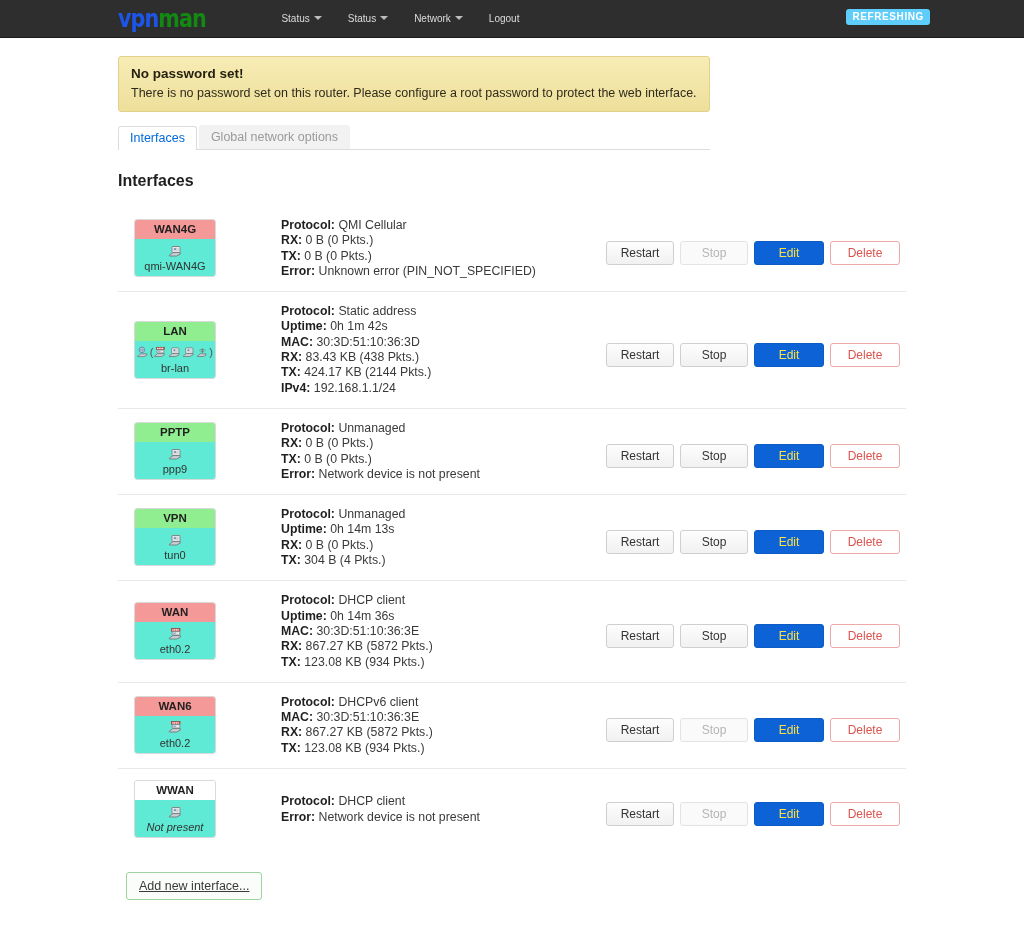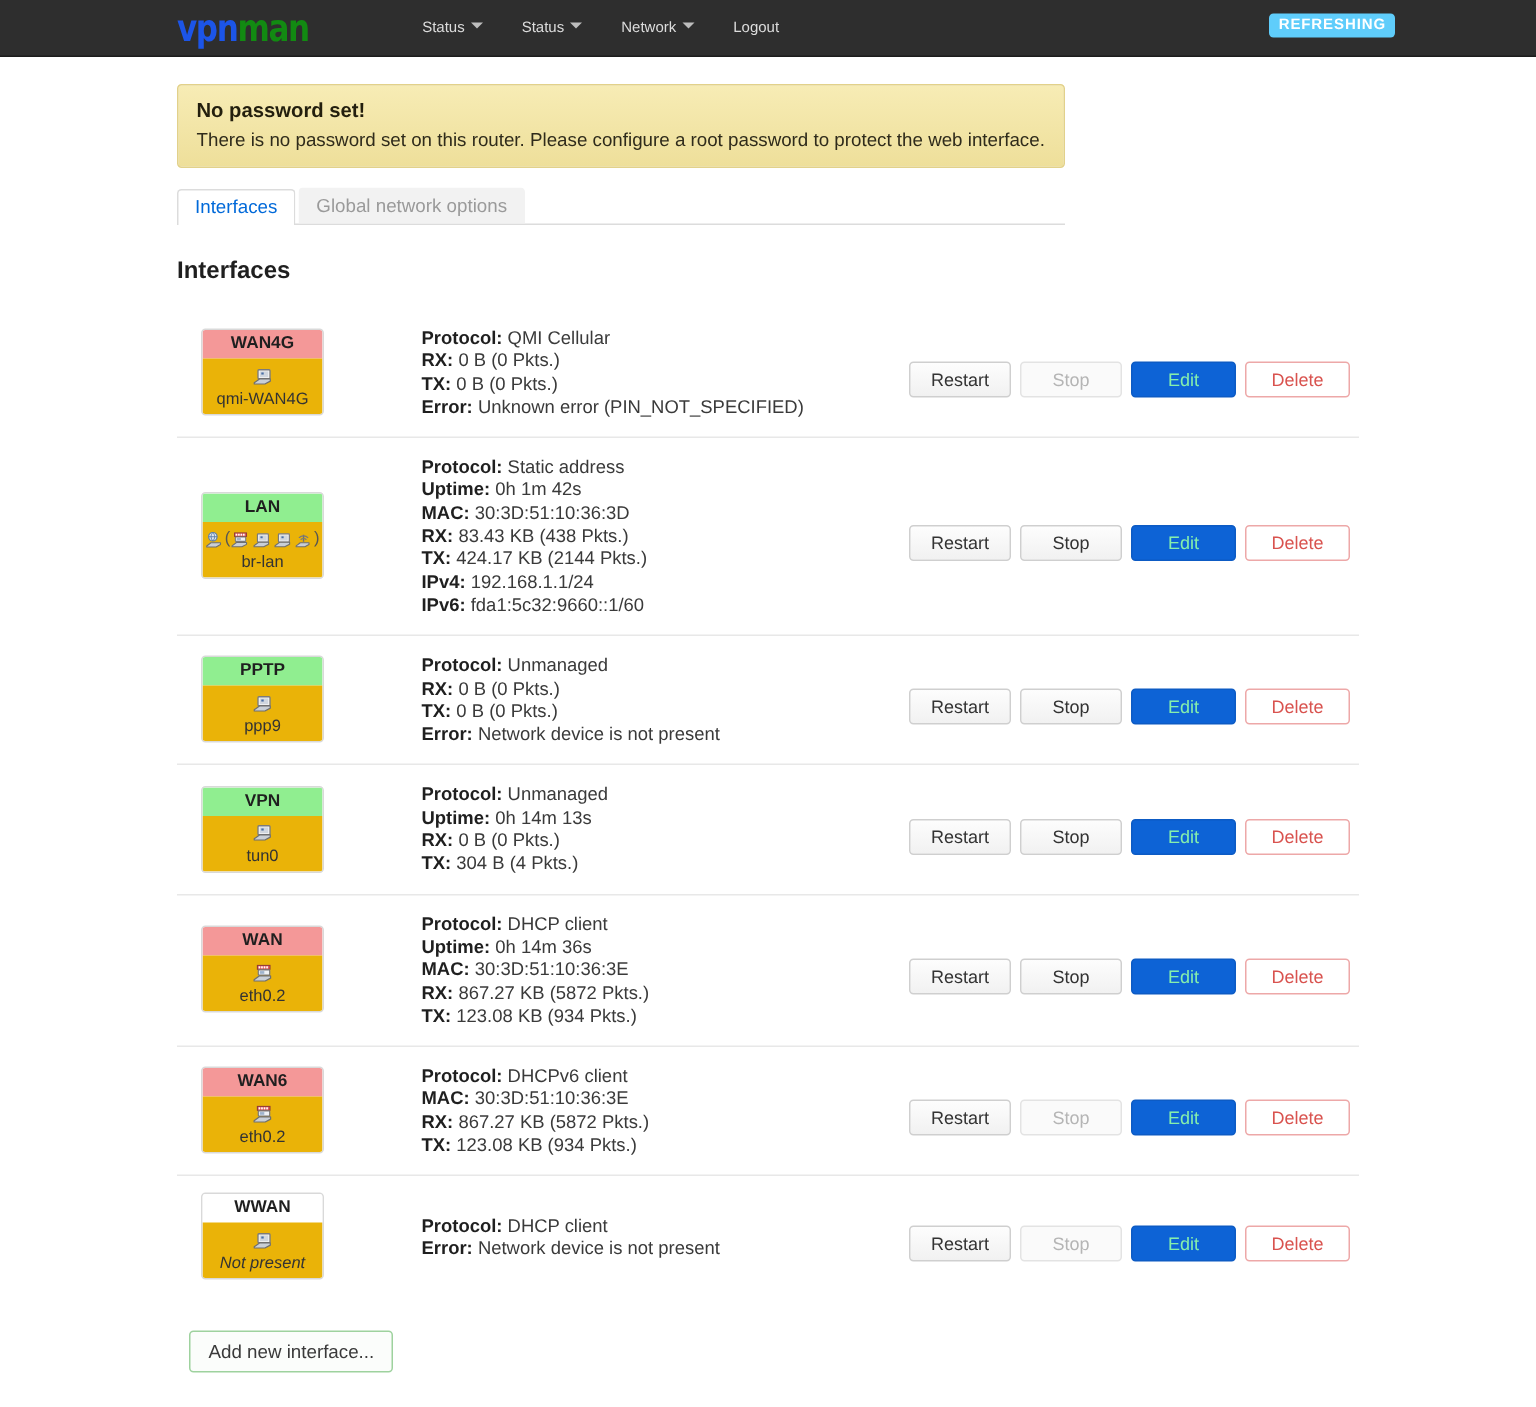--- a/index.html
+++ b/index.html
@@ -137,21 +137,21 @@
   .ifbadge .title {
     font-size: 11.5px;
     font-weight: bold;
     padding: 3px 2px 4px;
     color: #1f1f1f;
   }
   .ifbadge .title.up   { background: #90ee90; }
   .ifbadge .title.down { background: #f49898; }
   .ifbadge .title.none { background: #fff; }
   .ifbadge .devs {
-    background: #eab308;
+    background: #5eead4;
     padding: 3px 2px 4px;
     line-height: 1;
   }
   .ifbadge .devname {
     font-size: 11px;
     color: #333;
     padding-top: 2px;
     display: block;
   }
   .ifbadge .devname.italic { font-style: italic; }
@@ -188,36 +188,37 @@
   .btn.w70 { width: 70px; }
   .btn.disabled {
     color: #b5b5b5;
     background: #fafafa;
     border-color: #e3e3e3;
     cursor: default;
   }
   .btn.primary {
     background: #0d63d6;
     border-color: #0d5bc4;
-    color: #86efac;
+    color: #fde047;
   }
   .btn.danger {
     background: #fff;
     border-color: #eda8a8;
     color: #d9534f;
   }
 
   
   .addrow { margin-top: 22px; padding-left: 8px; }
   .btn.add {
     border: 1px solid #9ed29e;
     background: #fbfdfb;
     color: #3a3a3a;
     padding: 6px 12px;
     font-size: 12.5px;
+    text-decoration: underline;
   }
 
   
   .pxicon { display: inline-block; vertical-align: middle; }
 </style>
 </head>
 <body>
 
 <div class="topbar">
   <div class="brand">
@@ -323,21 +324,20 @@
             </div>
           </div>
         </div>
         <div class="ifinfo">
           <div><b>Protocol:</b><span> Static address</span></div>
           <div><b>Uptime:</b><span> 0h 1m 42s</span></div>
           <div><b>MAC:</b><span> 30:3D:51:10:36:3D</span></div>
           <div><b>RX:</b><span> 83.43 KB (438 Pkts.)</span></div>
           <div><b>TX:</b><span> 424.17 KB (2144 Pkts.)</span></div>
           <div><b>IPv4:</b><span> 192.168.1.1/24</span></div>
-          <div><b>IPv6:</b><span> fda1:5c32:9660::1/60</span></div>
         </div>
         <div class="ifbtns">
           <button class="btn w68">Restart</button>
           <button class="btn w68">Stop</button>
           <button class="btn w70 primary">Edit</button>
           <button class="btn w70 danger">Delete</button>
         </div>
       </div>
       <div class="ifrow">
         <div class="ifbadge-cell">

